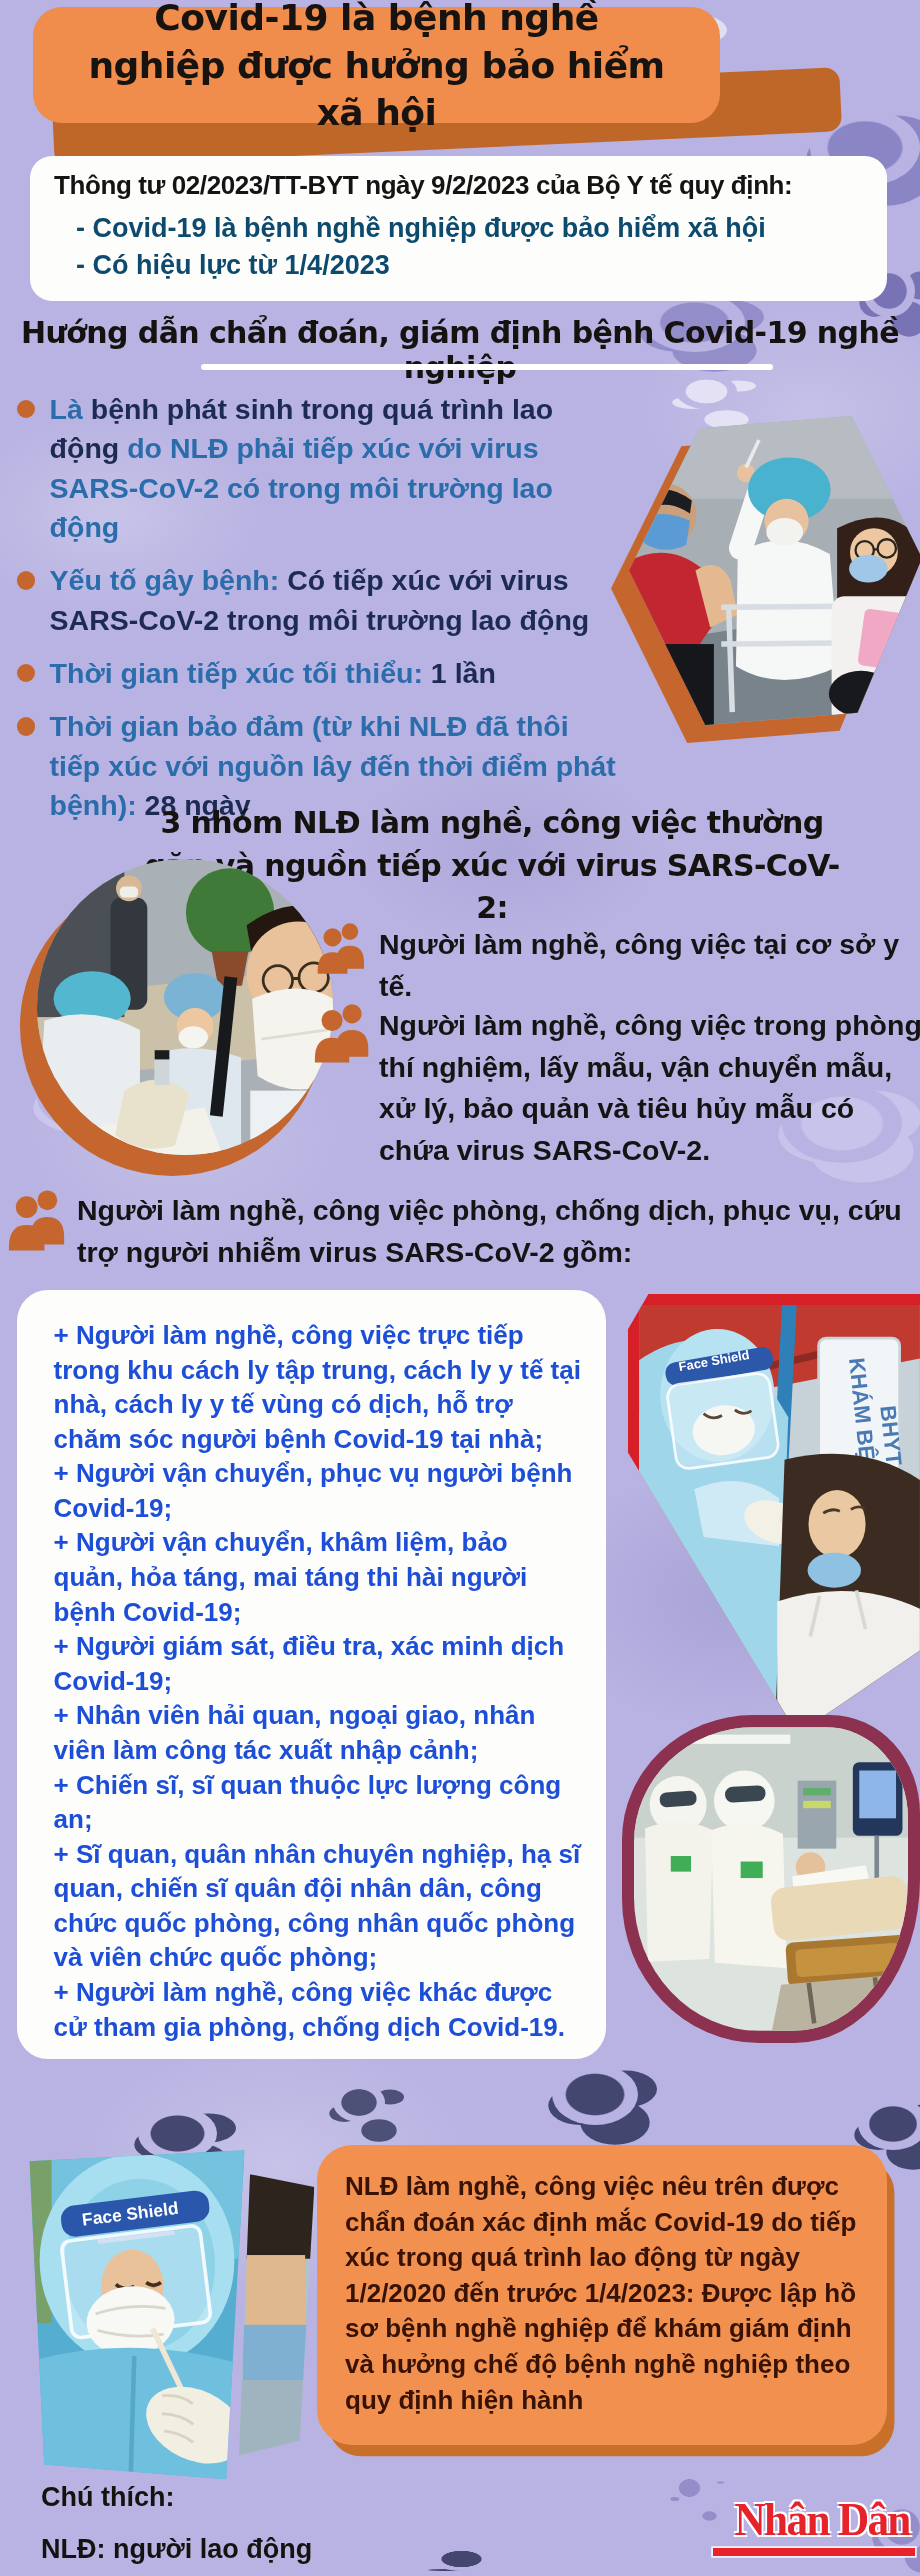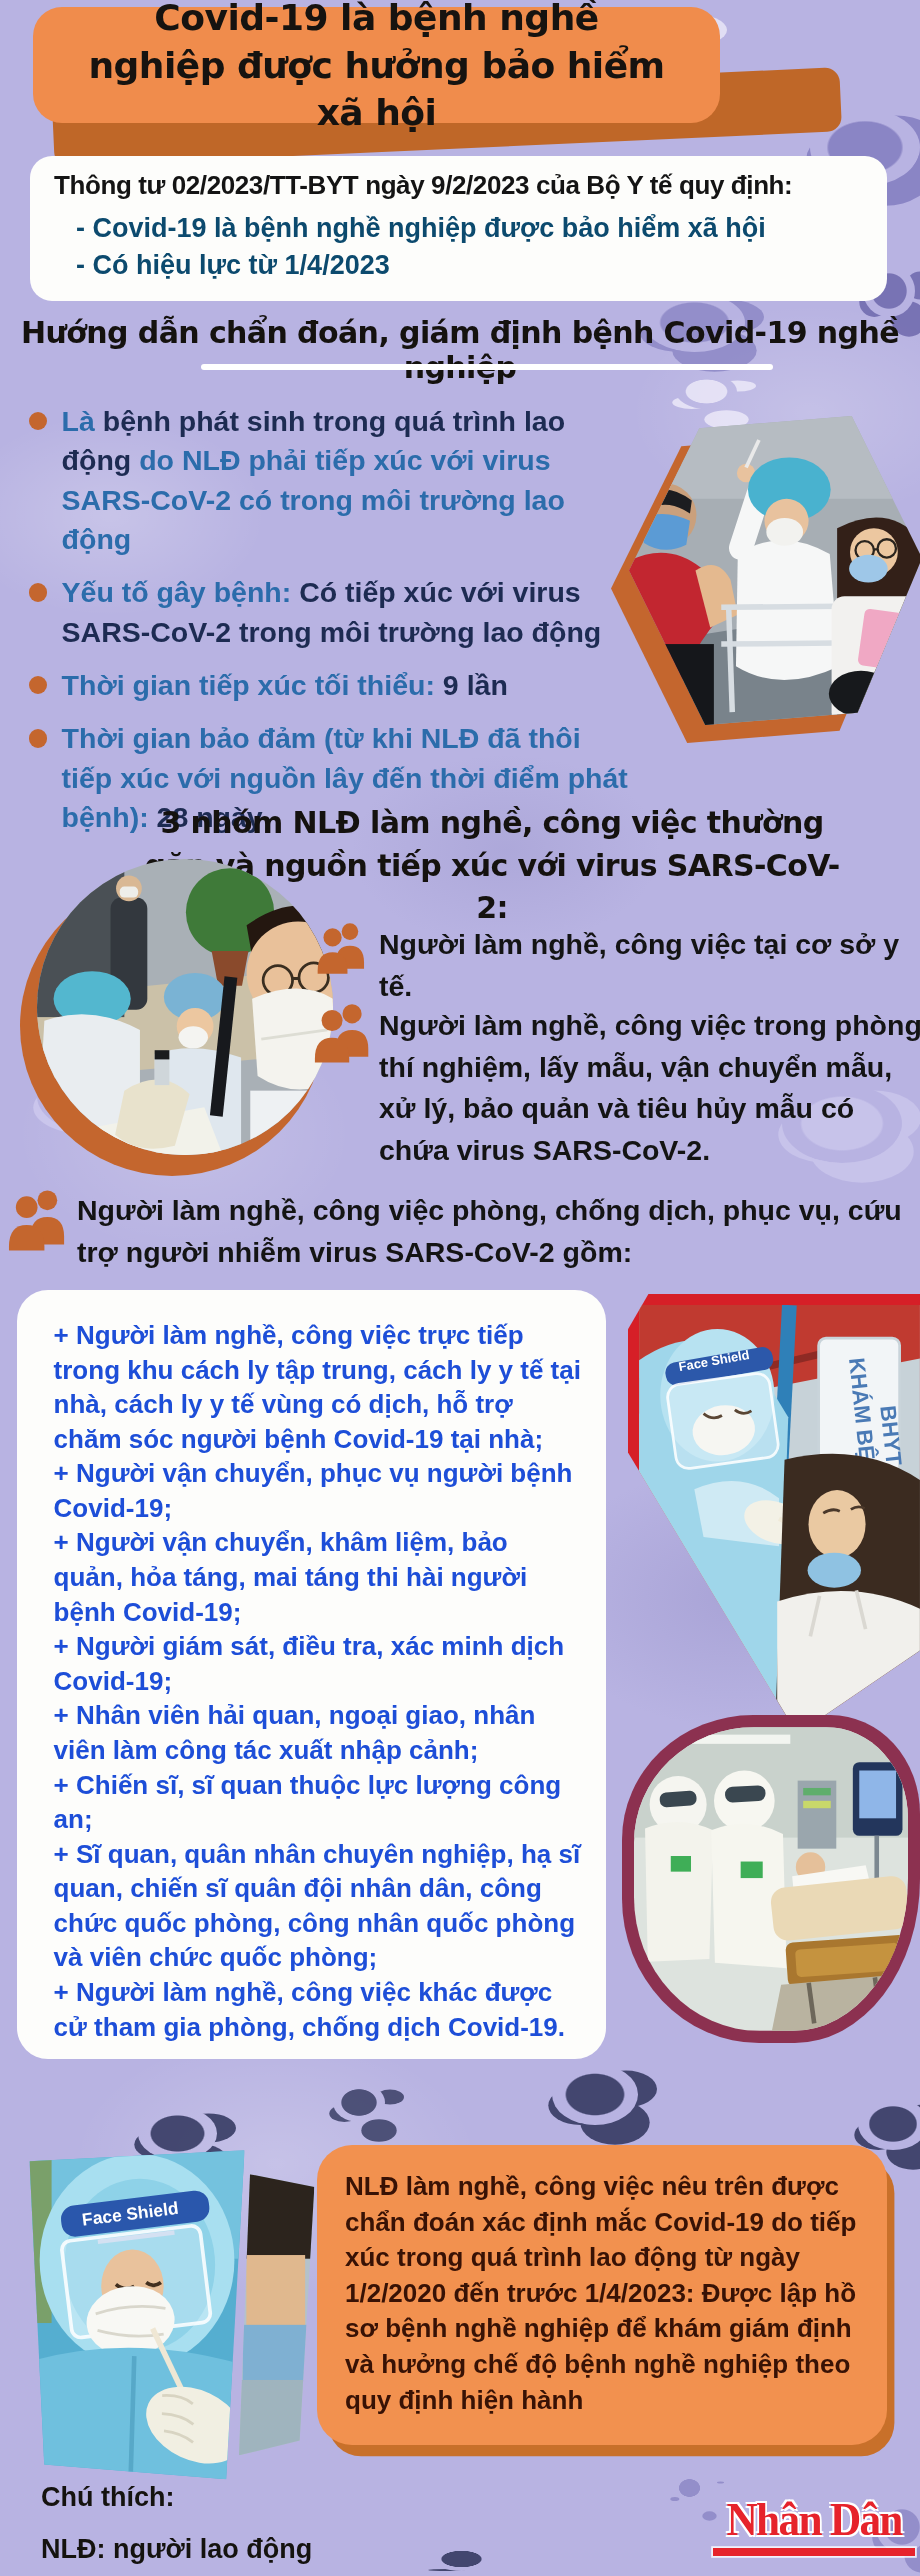--- a/index.html
+++ b/index.html
@@ -29,21 +29,21 @@
   #title-box h1{margin:0;padding:0 51px;font-family:"DejaVu Sans",sans-serif;font-size:36px;line-height:1.32;color:#161310;letter-spacing:-0.5px;}
   
   #decree-box{left:30px;top:156px;width:857px;height:145px;background:#fdfdfb;border-radius:22px;box-sizing:border-box;padding:14px 24px;}
   #decree-box .dh{font-size:26px;font-weight:800;color:#141414;letter-spacing:-0.4px;}
   #decree-box ul{margin:9.2px 0 0 22px;padding:0;list-style:none;}
   #decree-box li{font-size:27px;font-weight:700;color:#0c4a6e;line-height:1.38;}
   
   #guide-heading{left:0;top:315px;width:920px;text-align:center;font-family:"DejaVu Sans",sans-serif;
     font-size:30px;font-weight:bold;color:#15120f;letter-spacing:-0.6px;}
   #guide-underline{left:201px;top:364px;width:572px;height:6.4px;background:#ffffff;border-radius:3.7px;}
-  #bullet-list{left:16.6px;top:390px;width:600px;margin:12px;padding:0;list-style:none;}
+  #bullet-list{left:16.6px;top:390px;width:600px;margin:0;padding:0;list-style:none;}
   #bullet-list li{position:relative;padding-left:33px;margin-bottom:14px;font-size:28.5px;font-weight:700;line-height:1.38;}
   #bullet-list li::before{content:"";position:absolute;left:0;top:10px;width:18.4px;height:18.4px;border-radius:50%;background:#c4662e;}
   .blue{color:#2b6cab;} .navy{color:#1d2b52;}
   
   .hex{clip-path:polygon(0 50%,24% 4%,76% 0,100% 46%,78% 96%,26% 100%);}
   #hex-back{left:611px;top:434px;width:293px;height:309px;background:#c4662e;}
   #hex-photo{left:629px;top:416px;width:293px;height:309px;overflow:hidden;}
   
   #groups-heading{left:138px;top:802px;width:708px;text-align:center;font-family:"DejaVu Sans",sans-serif;
     font-size:30px;font-weight:bold;color:#15120f;line-height:1.42;letter-spacing:-0.6px;}
@@ -69,21 +69,21 @@
     border-radius:44% 30% 42% 46% / 38% 30% 50% 44%;}
   #photoB-frame svg{position:absolute;left:12px;top:12px;border-radius:44% 30% 42% 46% / 38% 30% 50% 44%;overflow:hidden;}
   
   #conclusion-box{left:317px;top:2145px;width:570px;height:300px;background:#f2914f;border-radius:35px;
     box-sizing:border-box;padding:24px 28px;box-shadow:9.2px 13px 0 -1.8px #c8702a;}
   #conclusion-box p{margin:0;font-size:26px;font-weight:700;color:#381205;line-height:1.37;}
   #photoC{left:13px;top:2148px;width:305px;height:339px;}
   
   #note-label{left:41px;top:2482px;font-size:27px;font-weight:700;color:#15130f;}
   #note-text{left:41px;top:2534px;font-size:27px;font-weight:700;color:#15130f;}
-  #logo{left:713px;top:2493px;width:202px;text-align:center;}
+  #logo{left:713px;top:2493px;width:202px;text-align:right;}
   #logo .logo-text{font-family:"Liberation Serif",serif;font-weight:bold;font-size:46px;color:#e6232b;
     letter-spacing:-1.8px;white-space:nowrap;display:inline-block;transform:scaleX(.94);
     text-shadow:-1.8px -1.8px 0 #fff,1.8px -1.8px 0 #fff,-1.8px 1.8px 0 #fff,1.8px 1.8px 0 #fff;}
   #logo .logo-bar{margin-top:1.8px;height:8.3px;background:#e6232b;box-shadow:0 0 0 1.8px rgba(255,255,255,.8);}
 </style>
 </head>
 <body>
 
 <div id="stage">
 
@@ -119,21 +119,21 @@
   <div class="abs" id="guide-underline"></div>
 
   <ul class="abs" id="bullet-list">
     <li>
       <span class="blue">Là </span><span class="navy">bệnh phát sinh trong quá trình lao động</span><span class="blue"> do NLĐ phải tiếp xúc với virus SARS-CoV-2 có trong môi trường lao động</span>
     </li>
     <li>
       <span class="blue">Yếu tố gây bệnh: </span><span class="navy">Có tiếp xúc với virus SARS-CoV-2 trong môi trường lao động</span><span class="blue"></span>
     </li>
     <li>
-      <span class="blue">Thời gian tiếp xúc tối thiểu: </span><span class="navy">9 lần</span><span class="blue"></span>
+      <span class="blue">Thời gian tiếp xúc tối thiểu: </span><span class="navy">1 lần</span><span class="blue"></span>
     </li>
     <li>
       <span class="blue">Thời gian bảo đảm (từ khi NLĐ đã thôi tiếp xúc với nguồn lây đến thời điểm phát bệnh): </span><span class="navy">28 ngày</span><span class="blue"></span>
     </li>
   </ul>
 
   <div class="abs hex" id="hex-back"></div>
   <div class="abs hex" id="hex-photo">
     <svg width="293" height="309" viewBox="0 0 318 336">
       <rect x="0" y="0" width="318" height="336" fill="#a7aeb4"></rect>

